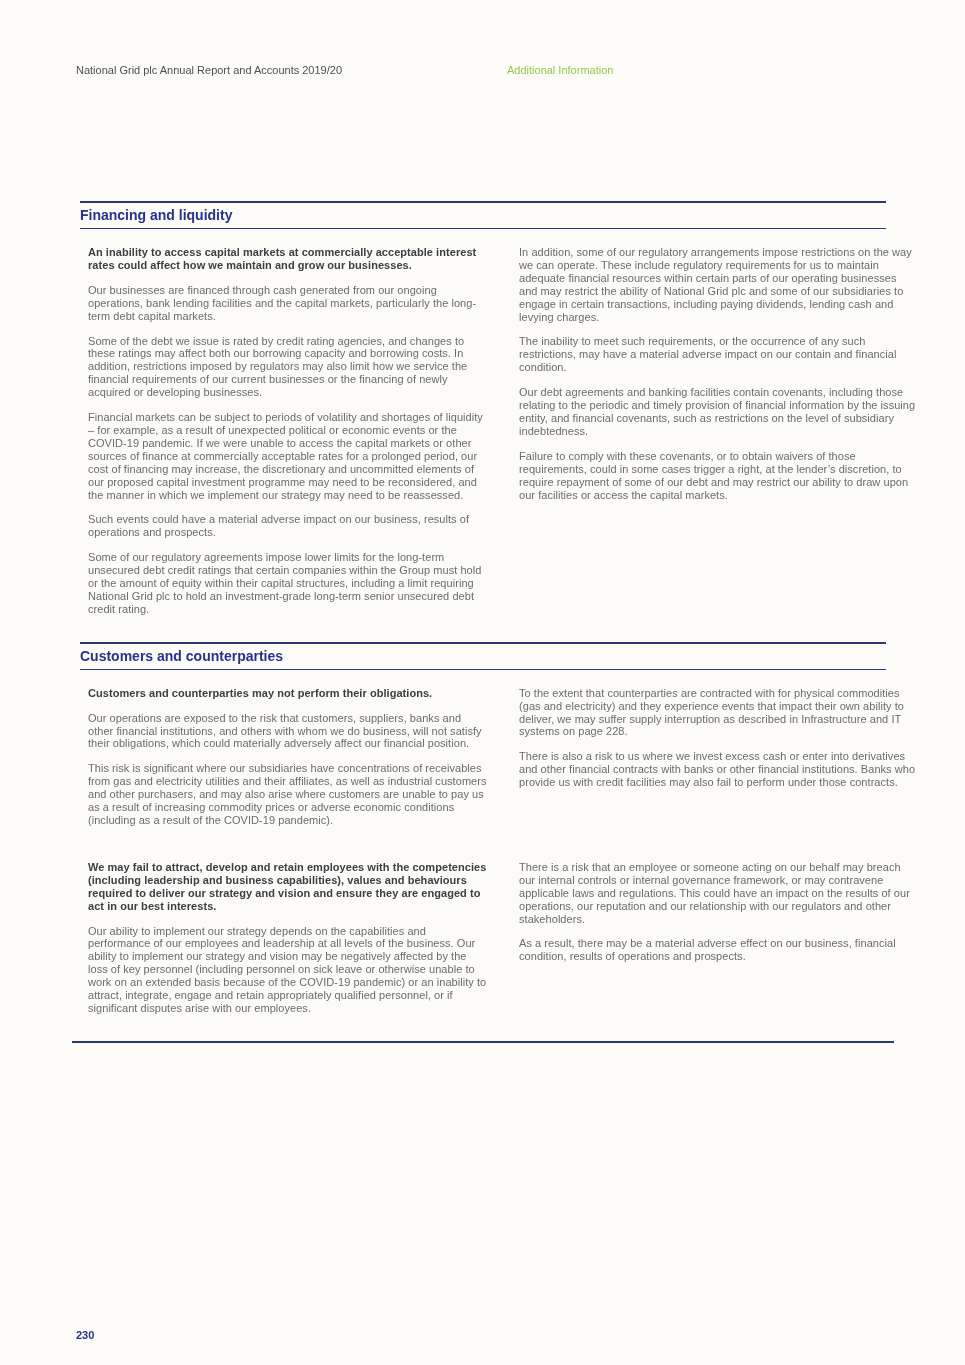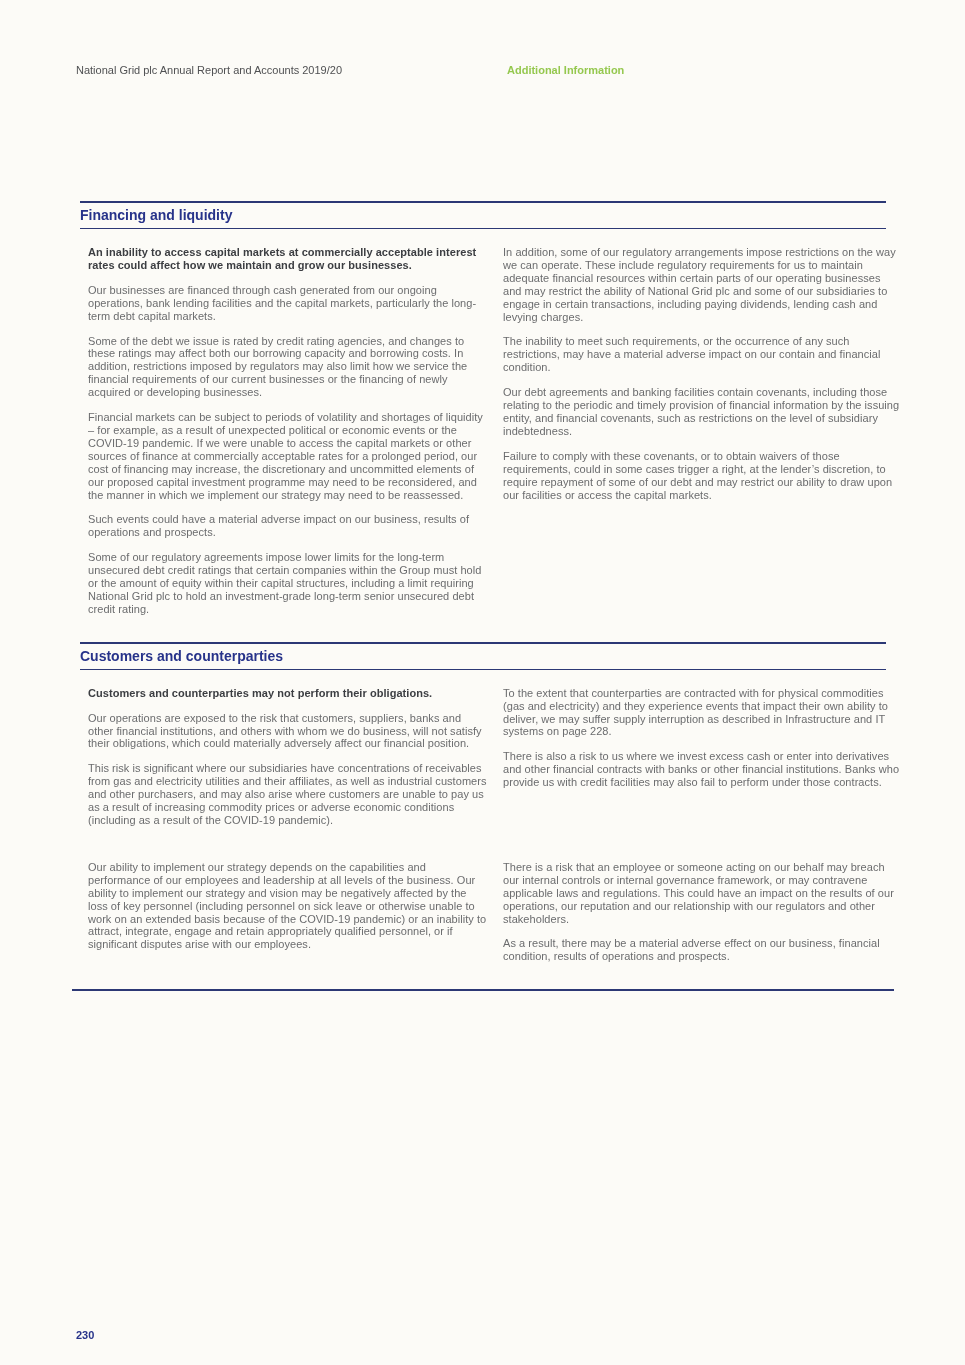--- a/index.html
+++ b/index.html
@@ -24,36 +24,37 @@
     padding-top: 44px;
     font-size: 11px;
     line-height: 13px;
   }
   .pagehead .head-left {
     width: 423px;
     flex: 0 0 423px;
     color: #4f5052;
   }
   .pagehead .head-right {
-    font-weight: bold;
+    font-weight: normal;
     color: #95c84f;
   }
   main { margin-top: 120px; }
   section.risk-section { margin-bottom: 10px; }
   section.risk-section h2 {
     border-top: 2px solid #2c3875;
     border-bottom: 1px solid #2c3875;
     color: #27338a;
     font-size: 14px;
     line-height: 14px;
     font-weight: bold;
     padding: 5px 0 6px 0;
   }
   .cols {
     display: flex;
+    gap: 16px;
     margin-top: 9px;
   }
   .col {
     width: 407px;
     flex: 0 0 407px;
     font-size: 11px;
     line-height: 12.9px;
     color: #6b6c6e;
     letter-spacing: 0.05px;
   }
@@ -115,20 +116,21 @@
           </div>
           <div class="col">
             <p>To the extent that counterparties are contracted with for physical commodities (gas and electricity) and they experience events that impact their own ability to deliver, we may suffer supply interruption as described in Infrastructure and IT systems on page 228.</p>
             <p>There is also a risk to us where we invest excess cash or enter into derivatives and other financial contracts with banks or other financial institutions. Banks who provide us with credit facilities may also fail to perform under those contracts.</p>
           </div>
         </div>
       </section>
       <section class="risk-section">
         <div class="cols">
           <div class="col">
+            <p class="lead">We may fail to attract, develop and retain employees with the competencies (including leadership and business capabilities), values and behaviours required to deliver our strategy and vision and ensure they are engaged to act in our best interests.</p>
             <p>Our ability to implement our strategy depends on the capabilities and performance of our employees and leadership at all levels of the business. Our ability to implement our strategy and vision may be negatively affected by the loss of key personnel (including personnel on sick leave or otherwise unable to work on an extended basis because of the COVID-19 pandemic) or an inability to attract, integrate, engage and retain appropriately qualified personnel, or if significant disputes arise with our employees.</p>
           </div>
           <div class="col">
             <p>There is a risk that an employee or someone acting on our behalf may breach our internal controls or internal governance framework, or may contravene applicable laws and regulations. This could have an impact on the results of our operations, our reputation and our relationship with our regulators and other stakeholders.</p>
             <p>As a result, there may be a material adverse effect on our business, financial condition, results of operations and prospects.</p>
           </div>
         </div>
       </section>
     </main>
 

